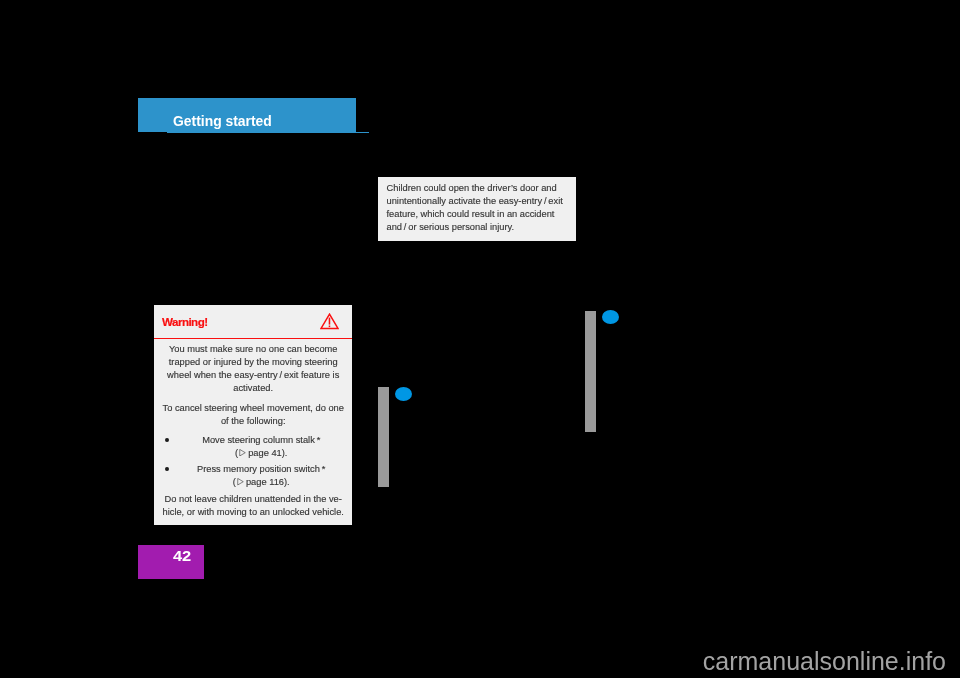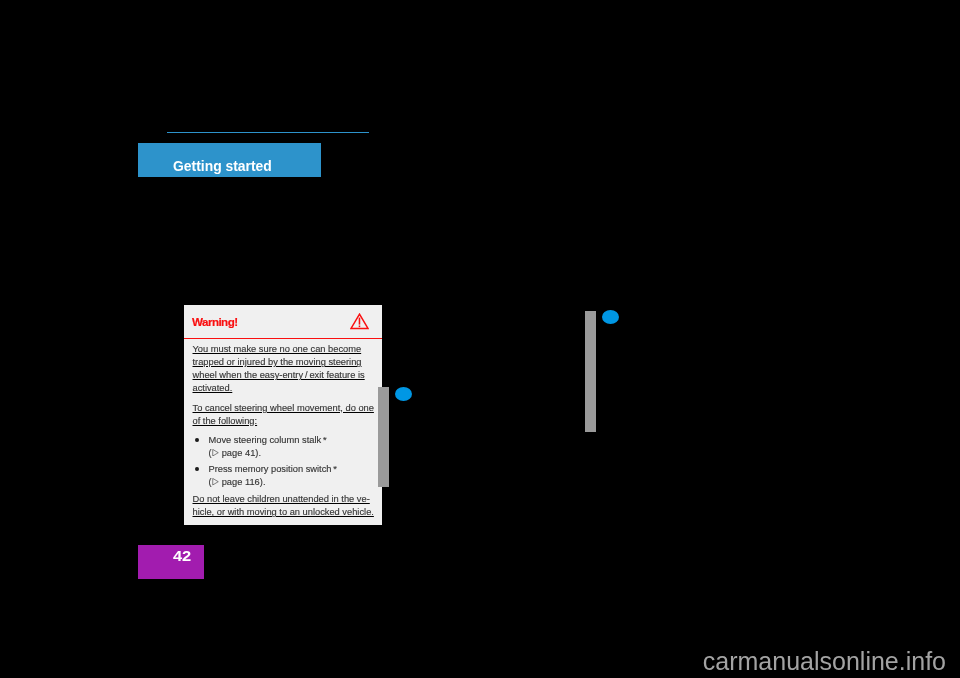--- a/index.html
+++ b/index.html
@@ -3,46 +3,46 @@
 <meta charset="utf-8">
 <title>Getting started</title>
 <style>
   html,body{margin:0;padding:0;}
   body{width:960px;height:678px;background:#000;overflow:hidden;
        font-family:"Liberation Sans",sans-serif;}
   .page{position:absolute;left:0;top:0;width:960px;height:678px;}
   .abs{position:absolute;}
 
   
-  #section-header{left:138px;top:98px;width:183px;height:34px;background:#2d93cb;margin-top:45px;}
+  #section-header{left:138px;top:98px;width:218px;height:34px;background:#2d93cb;}
   #section-header-notch{left:167px;top:132px;width:202px;height:1px;background:#2d93cb;}
   #section-header-label{position:absolute;left:35.0px;top:15.2px;color:#ffffff;
        font-size:13.9px;font-weight:bold;line-height:17px;}
 
   
   #page-number-box{left:138px;top:545px;width:66px;height:34px;background:#a21caf;}
   #page-number-label{position:absolute;right:13.0px;top:2.6px;color:#ffffff;
        font-size:14.6px;font-weight:bold;line-height:17px;
        transform:scaleX(1.13);transform-origin:100% 50%;}
 
   
   #info-box{left:378px;top:177px;width:198px;height:64px;background:#f0f0f0;}
   #info-box .inner{position:absolute;left:8.5px;top:5.2px;}
   .body-line{color:#333333;font-size:9.3px;line-height:13px;white-space:nowrap;
        -webkit-text-stroke:0.14px #393939;}
 
   
-  #warning-box{left:184px;top:305px;width:198px;height:220px;background:#f0f0f0;}
+  #warning-box{left:154px;top:305px;width:198px;height:220px;background:#f0f0f0;text-align:center;}
   #warning-title{position:absolute;left:8.1px;top:9.6px;color:#fa0f10;
        font-size:11.6px;font-weight:bold;line-height:13px;letter-spacing:-0.55px;
        -webkit-text-stroke:0.2px #fa0f10;}
   #warning-icon{position:absolute;left:166px;top:8px;width:19px;height:17px;}
   #warning-rule{position:absolute;left:0;top:32.5px;width:198px;height:1.7px;background:#fa0f10;}
   #warning-body{position:absolute;left:8.5px;top:38.2px;}
-  .para{margin:0;text-decoration:underline;}
+  .para{margin:0;}
   .gap1{height:6.5px;}
   .gap2{height:6.1px;}
   .gap3{height:3.1px;}
   .gap4{height:4.2px;}
   .bullet-row{position:relative;}
   .bullet-row .dot{position:absolute;left:2.2px;top:4.1px;width:3.9px;height:4.2px;
         border-radius:50%;background:#1c1c1c;}
   .bullet-row .btext{padding-left:16.0px;}
   .ref-arrow{display:inline-block;width:7.0px;height:7.4px;vertical-align:-0.7px;
        margin:0 2.3px 0 0.8px;}
@@ -62,20 +62,28 @@
 </head>
 <body>
 
 <div class="page">
 
   <div class="abs" id="section-header">
     <span id="section-header-label">Getting started</span>
   </div>
   <div class="abs" id="section-header-notch"></div>
 
+  <div class="abs" id="info-box">
+    <div class="inner">
+      <div class="body-line">Children could open the driver’s door and</div>
+      <div class="body-line">unintentionally activate the easy-entry / exit</div>
+      <div class="body-line">feature, which could result in an accident</div>
+      <div class="body-line">and / or serious personal injury.</div>
+    </div>
+  </div>
 
   <div class="abs" id="warning-box">
     <span id="warning-title">Warning!</span>
     <svg id="warning-icon" viewBox="0 0 38 34">
       <path d="M19 2.4 L36.2 31.2 L1.8 31.2 Z" fill="none" stroke="#fa0f10" stroke-width="3"></path>
       <rect x="17.4" y="9.2" width="3.1" height="14.0" fill="#fa0f10"></rect>
       <rect x="17.4" y="25.0" width="3.1" height="3.2" fill="#fa0f10"></rect>
     </svg>
     <div id="warning-rule"></div>
 

